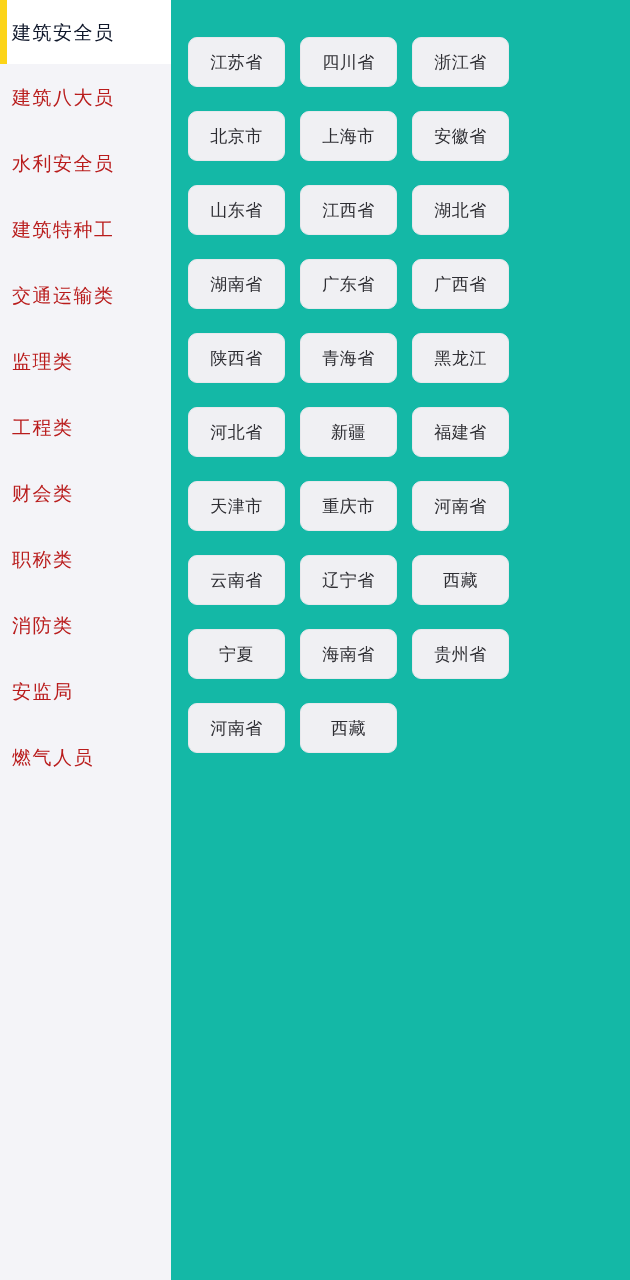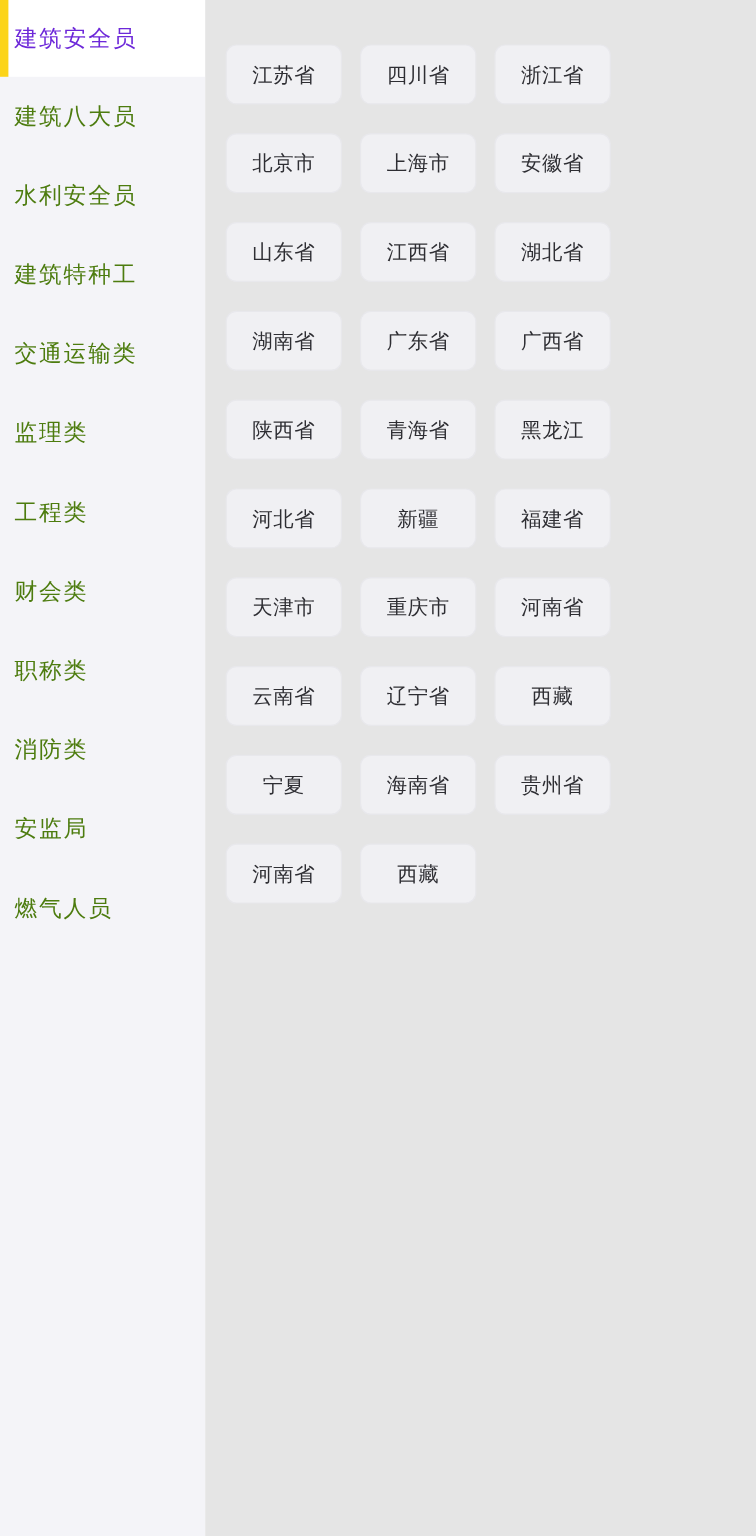--- a/index.html
+++ b/index.html
@@ -44,52 +44,52 @@
     height: 66px;
     display: flex;
     align-items: center;
     padding-left: 12px;
     box-sizing: border-box;
     background: transparent;
   }
 
   .sidebar-item .label {
     font-size: 19px;
-    color: #4d7c0f;
+    color: #b91c1c;
     letter-spacing: 1.5px;
     line-height: 1;
     white-space: nowrap;
   }
 
   .sidebar-item.active {
     background: #ffffff;
     height: 64px;
   }
 
   .sidebar-item.active .label {
-    color: #6d28d9;
+    color: #0f172a;
   }
 
   .sidebar-item.active .active-bar {
     position: absolute;
     left: 0;
     top: 0;
     width: 7px;
     height: 64px;
     background: #fcd418;
   }
 
   .sidebar-item .active-bar { display: none; }
   .sidebar-item.active .active-bar { display: block; }
 
   
   .main {
     flex: 1 1 auto;
     height: 1280px;
-    background: #e5e5e5;
+    background: #14b8a6;
     position: relative;
     box-sizing: border-box;
     padding: 37px 0 0 17px;
   }
 
   .region-grid {
     display: grid;
     grid-template-columns: repeat(3, 97px);
     column-gap: 15px;
     row-gap: 24px;

